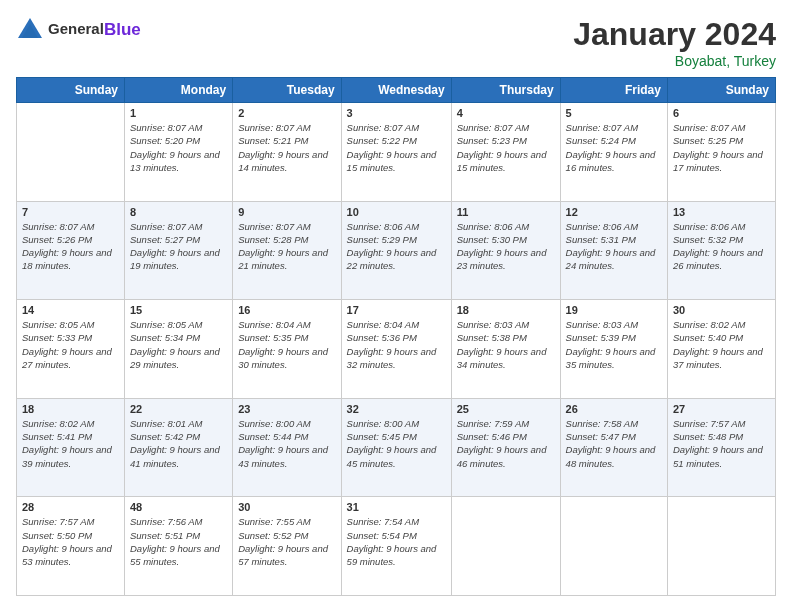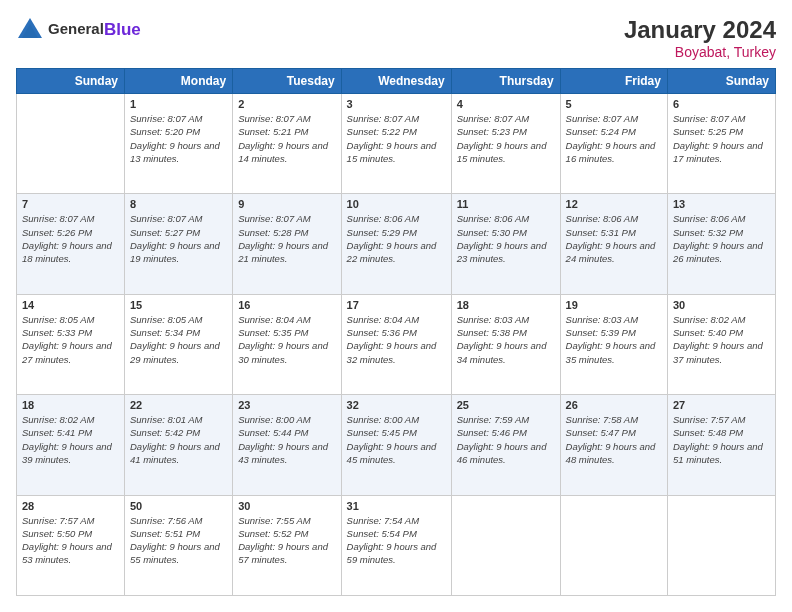--- a/index.html
+++ b/index.html
@@ -44,27 +44,27 @@
       color: #6d28d9;
     }
     .logo-icon {
       width: 28px;
       height: 28px;
     }
     .title-section {
       text-align: right;
     }
     .calendar-title {
-      font-size: 24px;
+      font-size: 32px;
       font-weight: bold;
       color: #333;
     }
     .calendar-subtitle {
       font-size: 14px;
-      color: #be185d;
+      color: #15803d;
     }
     .calendar-table {
       width: 100%;
       border-collapse: collapse;
       flex: 1;
       font-size: 10.5px;
     }
     .calendar-table th {
       background: #2a6fba;
       color: #fff;
@@ -255,21 +255,21 @@
             <span class="day-number">27</span>
 <div class="day-info">Sunrise: 7:57 AM<br>Sunset: 5:48 PM<br>Daylight: 9 hours and 51 minutes.</div>
           </td>
         </tr>
         <tr>
           <td>
             <span class="day-number">28</span>
 <div class="day-info">Sunrise: 7:57 AM<br>Sunset: 5:50 PM<br>Daylight: 9 hours and 53 minutes.</div>
           </td>
           <td>
-            <span class="day-number">50</span>
+            <span class="day-number">48</span>
 <div class="day-info">Sunrise: 7:56 AM<br>Sunset: 5:51 PM<br>Daylight: 9 hours and 55 minutes.</div>
           </td>
           <td>
             <span class="day-number">30</span>
 <div class="day-info">Sunrise: 7:55 AM<br>Sunset: 5:52 PM<br>Daylight: 9 hours and 57 minutes.</div>
           </td>
           <td>
             <span class="day-number">31</span>
 <div class="day-info">Sunrise: 7:54 AM<br>Sunset: 5:54 PM<br>Daylight: 9 hours and 59 minutes.</div>
           </td>

